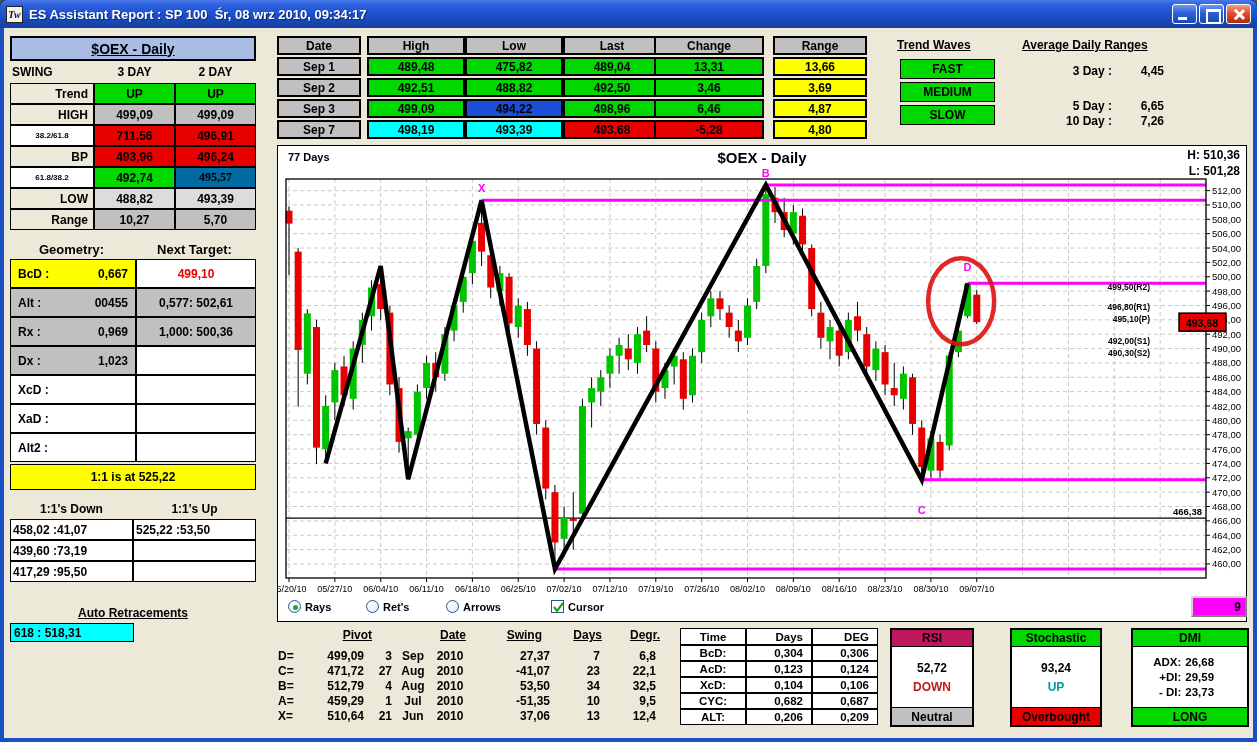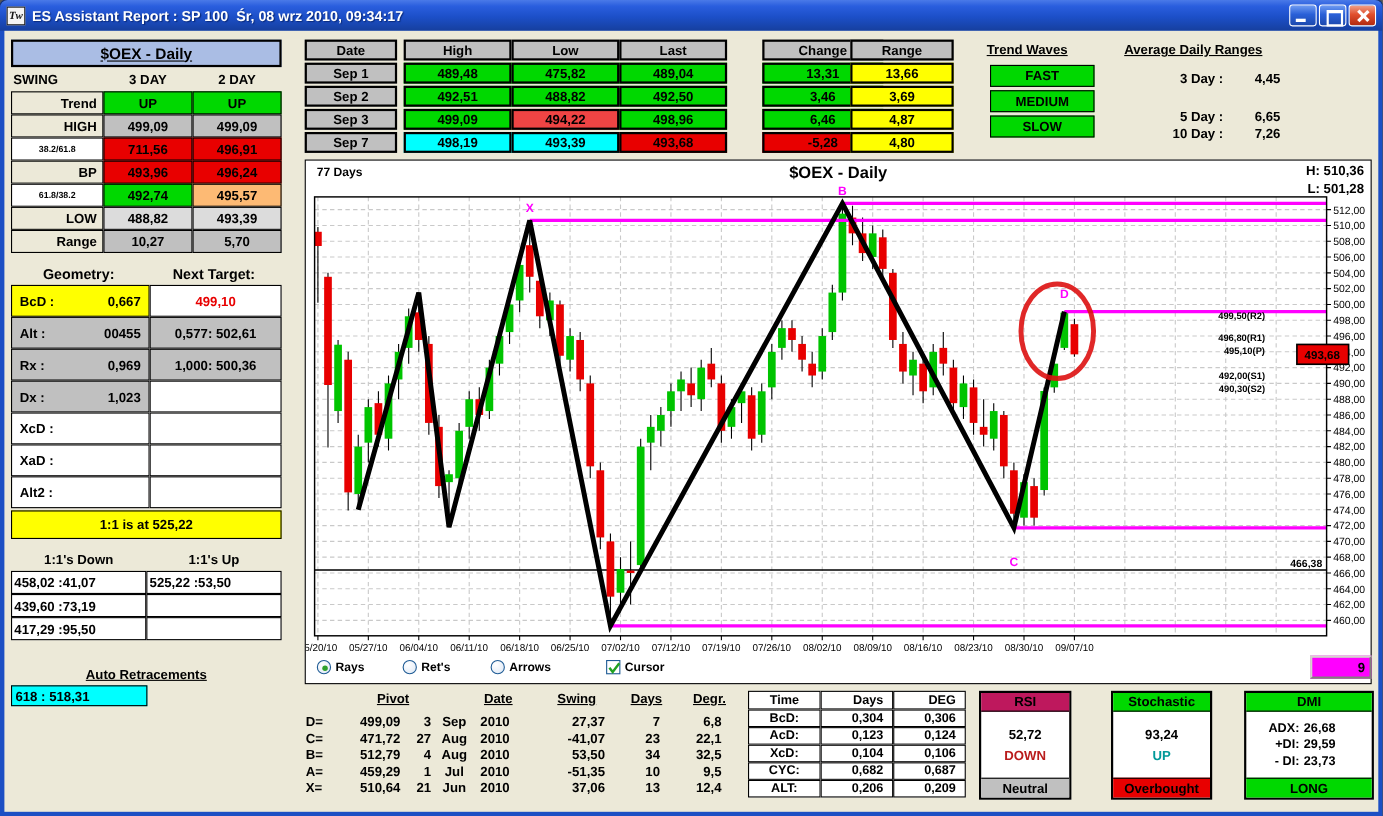--- a/index.html
+++ b/index.html
@@ -63,21 +63,21 @@
               display:flex; align-items:center; padding-left:3px; font:bold 12px "Liberation Sans",sans-serif; }
 
   
   .dstack { display:flex; flex-direction:column; gap:2px; }
   .dcell { height:19px; border:2px solid #000; display:flex; align-items:center; justify-content:center;
            font:bold 12px "Liberation Sans",sans-serif; background:#c0c0c0; }
   .drow { display:flex; }
   .drow .dcell { width:98px; }
   #tbl-date { left:273px; top:8px; width:84px; }
   #tbl-hll  { left:363px; top:8px; width:294px; }
-  #tbl-change { left:689px; top:8px; width:110px; }
+  #tbl-change { left:650px; top:8px; width:110px; }
   #tbl-range { left:769px; top:8px; width:94px; }
 
   #tw-label { left:893px; top:10px; font:bold 12px "Liberation Sans",sans-serif; text-decoration:underline; }
   #tw-btns { left:896px; top:31px; width:95px; display:flex; flex-direction:column; gap:3px; }
   #tw-btns .twb { height:20px; background:#00d800; border:1px solid #000; display:flex; align-items:center;
                   justify-content:center; font:bold 12px "Liberation Sans",sans-serif; cursor:pointer; }
   #adr-label { left:1018px; top:10px; font:bold 12px "Liberation Sans",sans-serif; text-decoration:underline; }
   .adr-row { position:absolute; display:flex; font:bold 12px "Liberation Sans",sans-serif; }
   .adr-row .k { width:88px; text-align:right; } .adr-row .v { width:52px; text-align:right; }
 
@@ -161,21 +161,21 @@
         <div class="c" style="background: rgb(192, 192, 192);">499,09</div>
         <div class="c" style="background: rgb(192, 192, 192);">499,09</div>
         <div class="c lbl sm">38.2/61.8</div>
         <div class="c" style="background: rgb(232, 0, 0);">711,56</div>
         <div class="c" style="background: rgb(232, 0, 0);">496,91</div>
         <div class="c lbl">BP</div>
         <div class="c" style="background: rgb(232, 0, 0);">493,96</div>
         <div class="c" style="background: rgb(232, 0, 0);">496,24</div>
         <div class="c lbl sm">61.8/38.2</div>
         <div class="c" style="background: rgb(0, 216, 0);">492,74</div>
-        <div class="c" style="background: #fdba74;">495,57</div>
+        <div class="c" style="background: #0369a1; font-family: Liberation Serif, serif;">495,57</div>
         <div class="c lbl">LOW</div>
         <div class="c" style="background: rgb(220, 220, 220);">488,82</div>
         <div class="c" style="background: rgb(220, 220, 220);">493,39</div>
         <div class="c lbl">Range</div>
         <div class="c" style="background: rgb(192, 192, 192);">10,27</div>
         <div class="c" style="background: rgb(192, 192, 192);">5,70</div>
       </div>
 
     <div class="abs" id="geo-headers">
       <span>Geometry:</span>
@@ -254,21 +254,21 @@
           <div class="dcell" style="background: rgb(0, 216, 0);">475,82</div>
           <div class="dcell" style="background: rgb(0, 216, 0);">489,04</div>
         </div>
         <div class="drow">
           <div class="dcell" style="background: rgb(0, 216, 0);">492,51</div>
           <div class="dcell" style="background: rgb(0, 216, 0);">488,82</div>
           <div class="dcell" style="background: rgb(0, 216, 0);">492,50</div>
         </div>
         <div class="drow">
           <div class="dcell" style="background: rgb(0, 216, 0);">499,09</div>
-          <div class="dcell" style="background: #ef4444;">494,22</div>
+          <div class="dcell" style="background: #1d4ed8;">494,22</div>
           <div class="dcell" style="background: rgb(0, 216, 0);">498,96</div>
         </div>
         <div class="drow">
           <div class="dcell" style="background: rgb(0, 255, 255);">498,19</div>
           <div class="dcell" style="background: rgb(0, 255, 255);">493,39</div>
           <div class="dcell" style="background: rgb(232, 0, 0);">493,68</div>
         </div>
       </div>
     <div class="abs dstack" id="tbl-change">
         <div class="dcell">Change</div>

